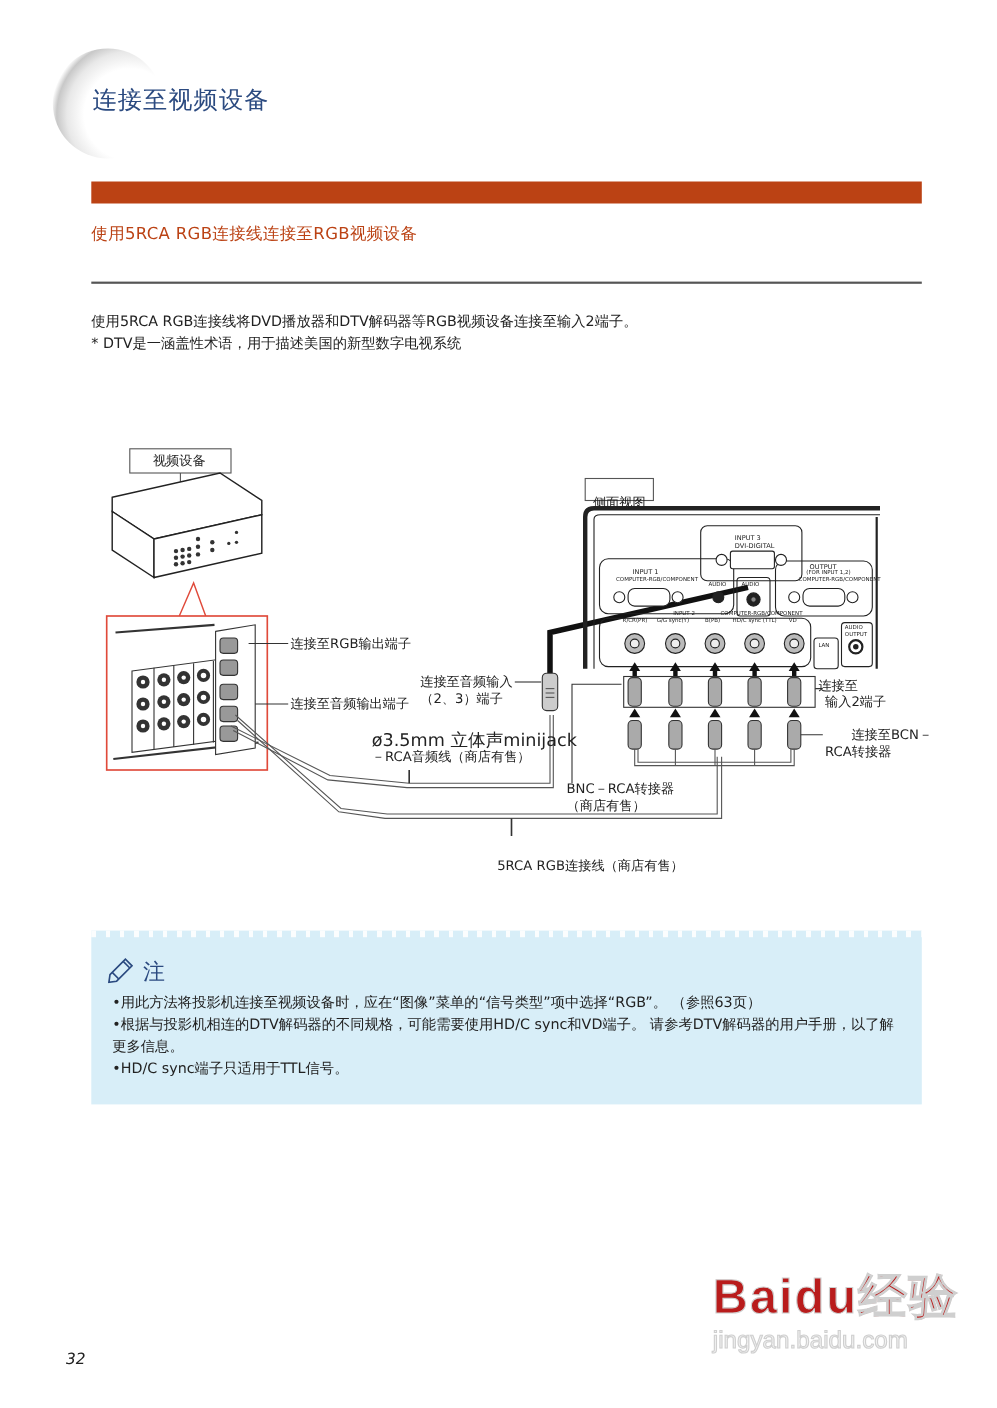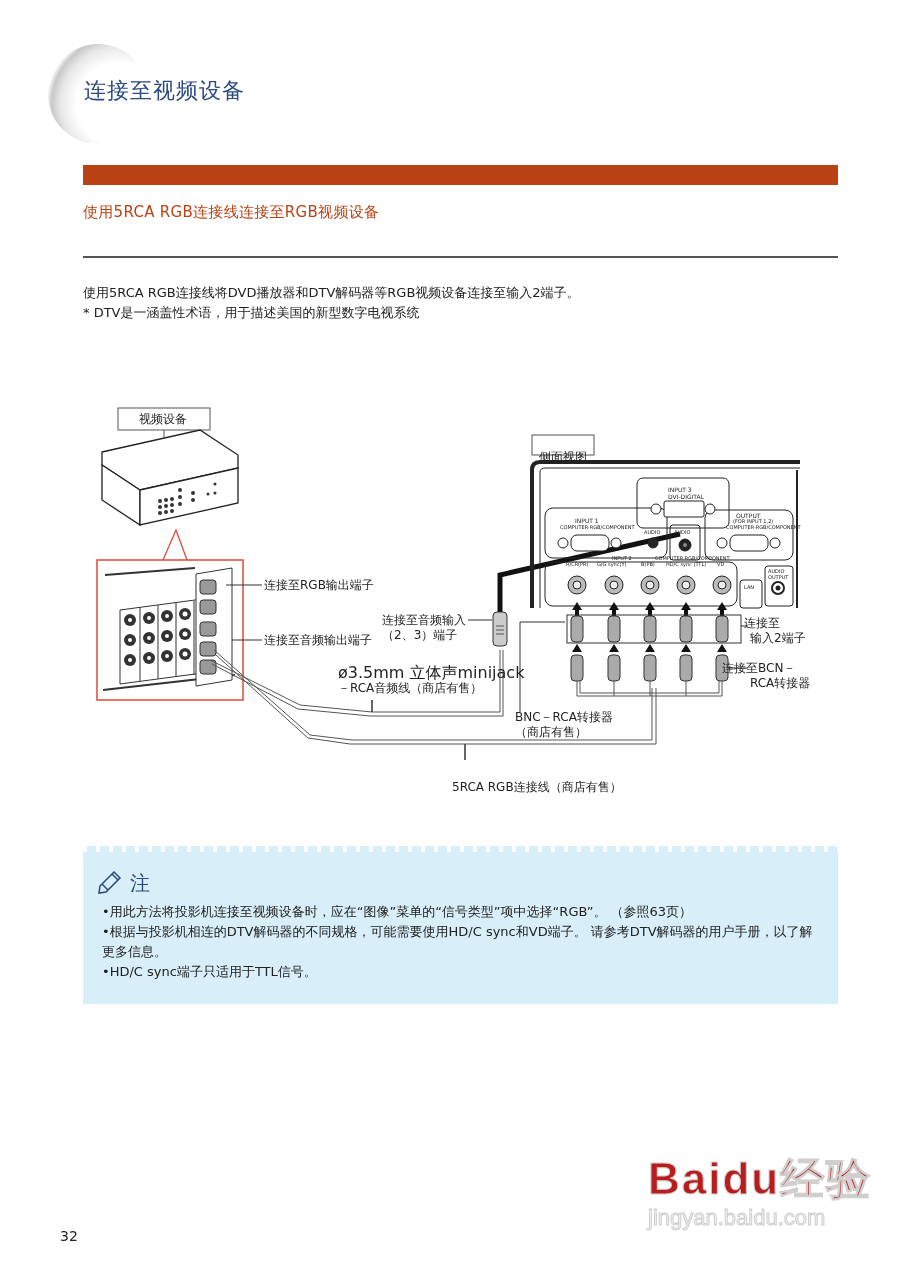--- a/index.html
+++ b/index.html
@@ -13,21 +13,21 @@
   .rule{left:83px;top:256px;width:755px;height:2px;background:#555;}
   .intro{left:83px;top:283px;font-size:13px;line-height:20px;color:#222;}
   .diagram{left:0;top:390px;width:769px;height:400px;}
   .lbl{position:absolute;font-size:11px;color:#222;white-space:nowrap;line-height:14px;}
   .note-box{left:83px;top:846px;width:755px;height:158px;background:#d8eef8;}
   .note-dots{left:83px;top:846px;width:755px;height:6px;
     background:repeating-linear-gradient(90deg,#ffffff 0 4px,transparent 4px 13px);opacity:.9;}
   .note-head{left:96px;top:868px;font-size:20px;color:#2b4a80;display:flex;align-items:center;gap:4px;}
   .note-list{left:102px;top:902px;font-size:13px;line-height:20px;color:#222;width:720px;}
   .note-list div{margin:0;}
-  .page-num{left:60px;top:1228px;font-size:14px;color:#222;}
+  .page-num{left:60px;top:1228px;font-size:14px;color:#222;font-style:italic;}
   .watermark{left:648px;top:1150px;color:#ddd;}
   .wm-big{font-size:44px;font-weight:bold;color:#b91c1c;-webkit-text-stroke:1px #cfcfcf;letter-spacing:2px;font-family:"Liberation Sans",sans-serif;}
   .wm-small{font-size:22px;color:#f2f2f2;-webkit-text-stroke:1px #cfcfcf;font-family:"Liberation Sans",sans-serif;margin-top:-4px;}
 </style>
 </head>
 <body>
 
 <div class="abs header-circle"></div>
 <div class="abs page-title">连接至视频设备</div>
 
@@ -243,21 +243,21 @@
 
   <div class="lbl" style="left:382px;top:223px;font-size:12px;">连接至音频输入</div>
   <div class="lbl" style="left:382px;top:238px;font-size:12px;">（2、3）端子</div>
 
   <div class="lbl" style="left:338px;top:276px;font-size:16px;">ø3.5mm 立体声minijack</div>
   <div class="lbl" style="left:338px;top:291px;font-size:12px;">－RCA音频线（商店有售）</div>
 
   <div class="lbl" style="left:744px;top:226px;font-size:12px;">连接至</div>
   <div class="lbl" style="left:750px;top:241px;font-size:12px;">输入2端子</div>
 
-  <div class="lbl" style="left:722px;top:271px;font-size:12px;text-align:center;">连接至BCN－</div>
+  <div class="lbl" style="left:774px;top:271px;font-size:12px;text-align:center;">连接至BCN－</div>
   <div class="lbl" style="left:750px;top:286px;font-size:12px;">RCA转接器</div>
 
   <div class="lbl" style="left:515px;top:320px;font-size:12px;">BNC－RCA转接器</div>
   <div class="lbl" style="left:515px;top:335px;font-size:12px;">（商店有售）</div>
 
   <div class="lbl" style="left:452px;top:390px;font-size:12px;">5RCA RGB连接线（商店有售）</div>
 
   
   <div class="lbl" style="left:668px;top:96px;font-size:6px;line-height:7px;">INPUT 3</div>
   <div class="lbl" style="left:668px;top:103px;font-size:6px;line-height:7px;">DVI-DIGITAL</div>

